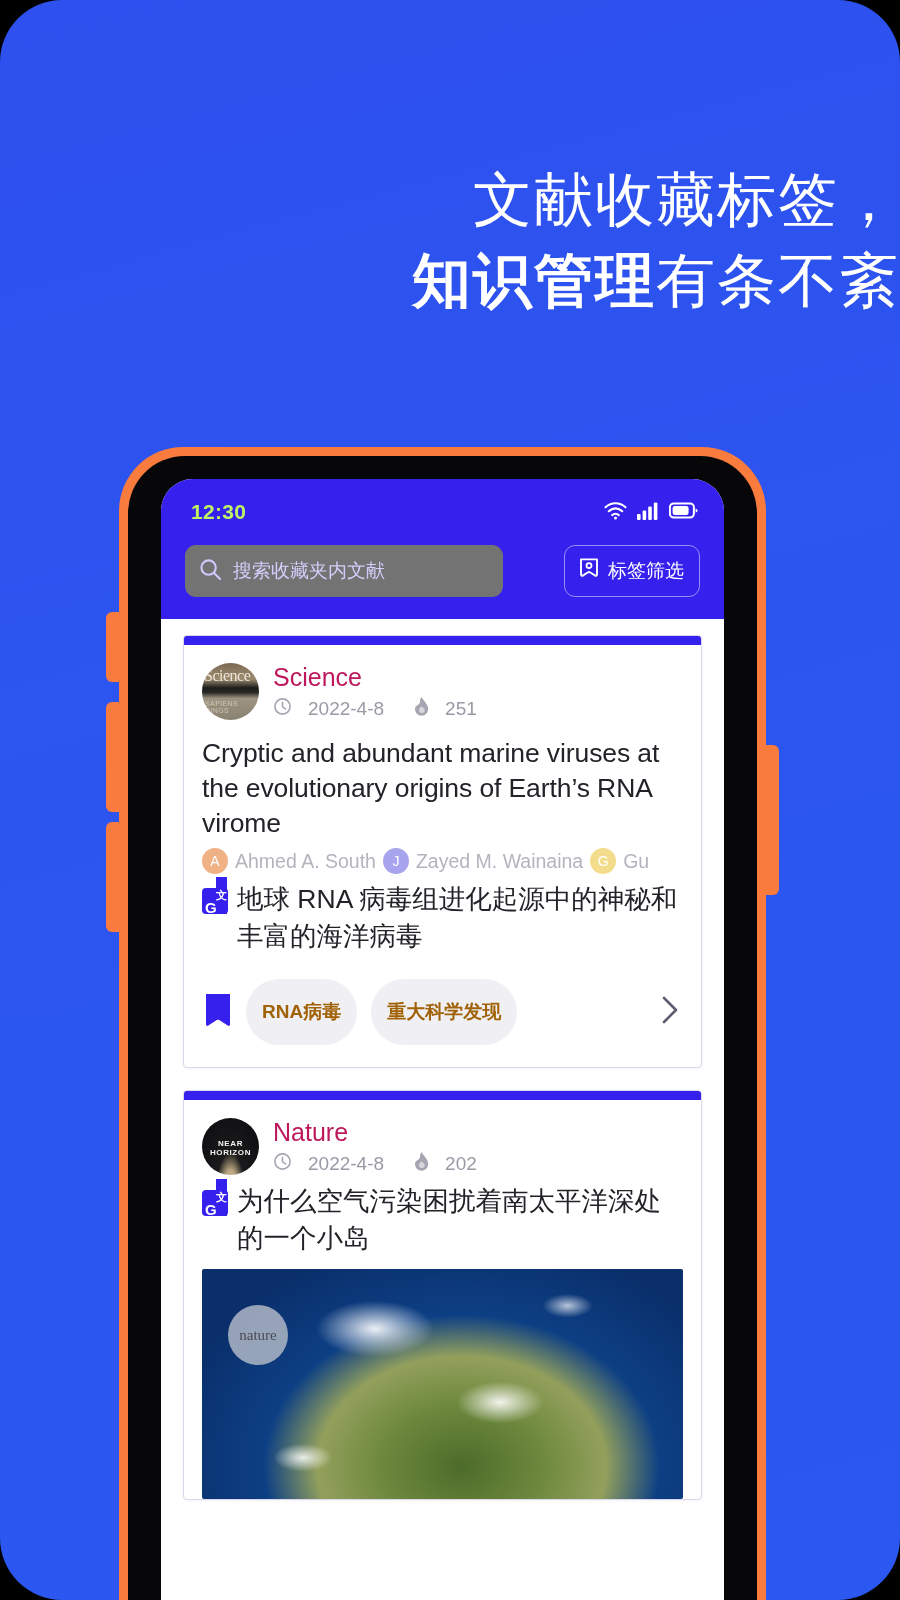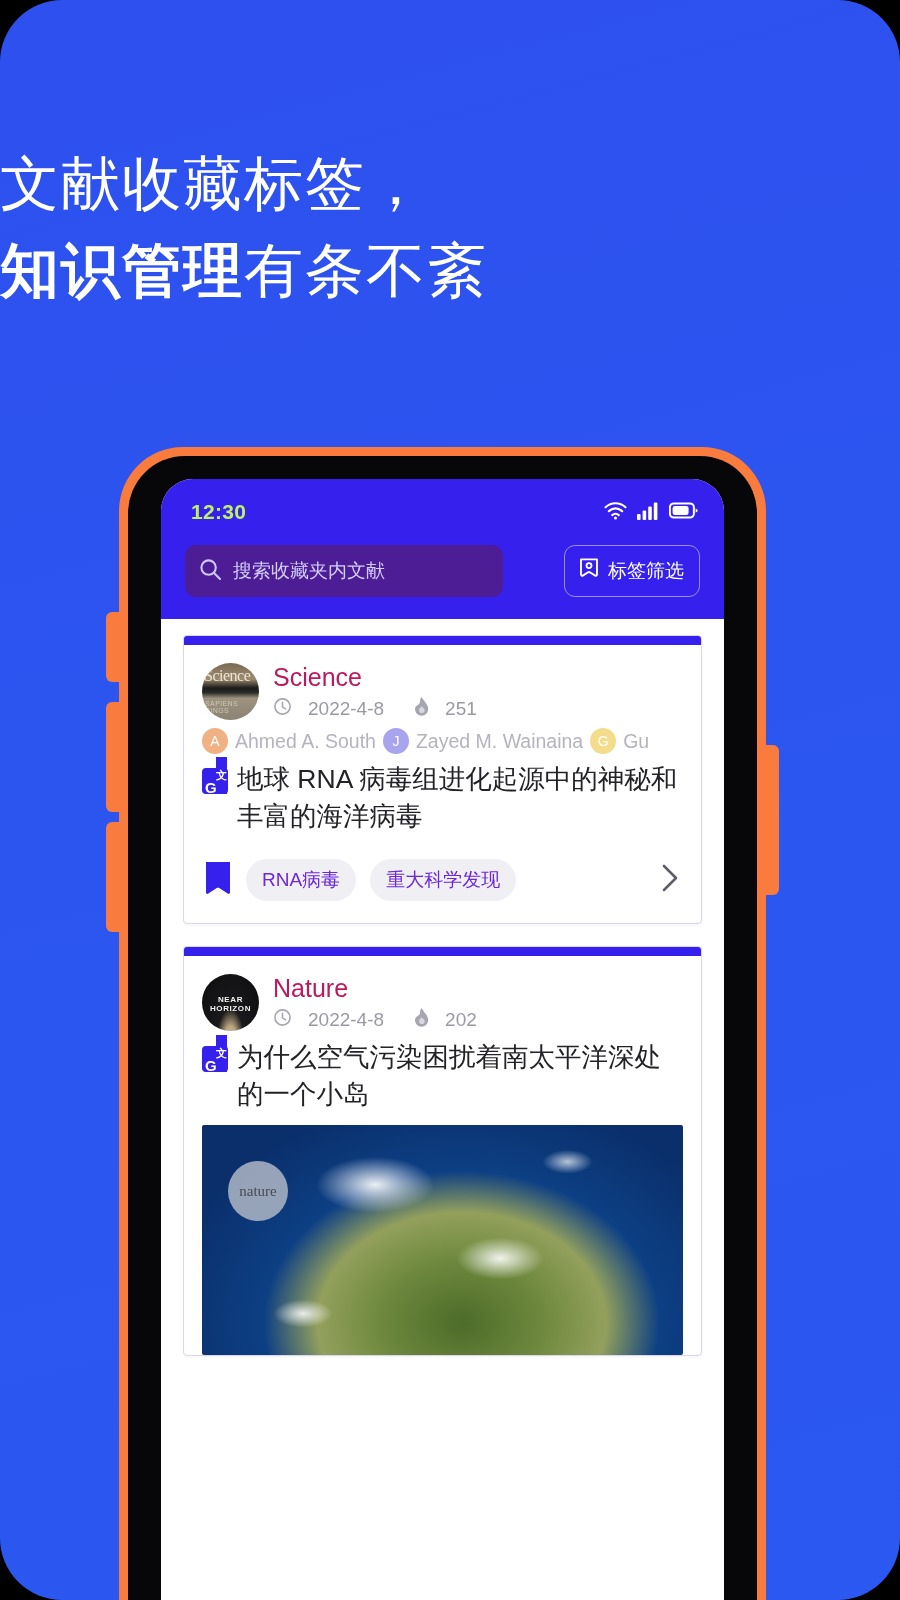--- a/index.html
+++ b/index.html
@@ -11,30 +11,29 @@
   }
   
   #promo {
     position:absolute; inset:0;
     border-radius:62px;
     background:linear-gradient(165deg,#2E50EE 0%,#2C55F0 45%,#2B58F1 100%);
     overflow:hidden;
   }
   
   .headline {
-    position:absolute; top:144px; left:0; right:0;
-    text-align:left; color:#fff;
+    position:absolute; top:160px; left:0; right:0;
+    text-align:right; color:#fff;
     letter-spacing:2px;
   }
   .headline .l1 {
     font-size:59px; line-height:80px; font-weight:400;
   }
   .headline .l2 {
     font-size:59px; line-height:82px; font-weight:400;
-    margin-top:6px;
   }
   .headline .l2 .strong { font-weight:700; }
 
   
   #phone {
     position:absolute;
     left:119px; top:447px;
     width:647px; height:1200px;
   }
   .bezel-orange {
@@ -80,21 +79,21 @@
   }
   .status-time { font-size:21px; font-weight:700; letter-spacing:.3px; }
   .status-icons { display:flex; align-items:center; gap:9px; }
 
   .search-row {
     display:flex; align-items:center; gap:13px;
     padding:8px 24px 0 24px;
   }
   .search-box {
     flex:1; height:52px;
-    background:#4c1d95;
+    background:#737373;
     border-radius:11px;
     display:flex; align-items:center;
     padding:0 14px; gap:11px;
   }
   .search-ph {
     color:#D4CEFC; font-size:19px;
   }
   .tag-filter-btn {
     height:52px;
     border:1.6px solid #9B8CF8;
@@ -192,22 +191,22 @@
     background:#3620EE;
   }
 
   .tag-row {
     display:flex; align-items:center; gap:14px;
     padding:24px 2px 22px 2px;
   }
   .bookmark-ic { flex:0 0 28px; }
   .tag-chip {
     background:#F0F0F4; border-radius:999px;
-    padding:8px 16px; font-size:19px; color:#6d28d9;
-    font-weight:400; white-space:nowrap;
+    padding:20px 16px; font-size:19px; color:#a16207;
+    font-weight:700; white-space:nowrap;
   }
   .chev { margin-left:auto; color:#6a6a78; }
 
   .hero-img {
     margin:12px 18px 0 18px;
     height:230px; border-radius:2px;
     position:relative; overflow:hidden;
     background:
       radial-gradient(ellipse 95px 45px at 36% 26%, rgba(255,255,255,.92) 0%, rgba(255,255,255,0) 62%),
       radial-gradient(ellipse 70px 34px at 62% 58%, rgba(255,255,255,.9) 0%, rgba(255,255,255,0) 62%),
@@ -332,20 +331,21 @@
                         <path d="M7.6 0C5 3.2 6.8 5 5.3 6.7 4 8.2 1 8.8 1 12.1 1 15.8 4 18.8 7.6 18.8s6.6-3 6.6-6.7C14.2 7.4 10.1 4.6 7.6 0z" fill="#A6A6B2"></path>
                         <path d="M7.4 9.2c-1 1.5-2.4 2.3-2.4 4 0 1.6 1.3 2.9 2.9 2.9s2.8-1.3 2.8-2.9c0-2.1-2.2-2.6-3.3-4z" fill="#fff" opacity=".55"></path>
                         </svg>
                     </span>
                     <span>251</span>
                   </span>
                 </div>
               </div>
             </div>
 
+            <div class="paper-title">Cryptic and abundant marine viruses at the evolutionary origins of Earth’s RNA virome</div>
 
             <div class="authors">
               <span class="au-dot" style="background:#F0B184">A</span>
               <span>Ahmed A. South</span>
               <span class="au-dot" style="background:#A9A4EE">J</span>
               <span>Zayed M. Wainaina</span>
               <span class="au-dot" style="background:#F3DD8C">G</span>
               <span>Gu</span>
             </div>
 

